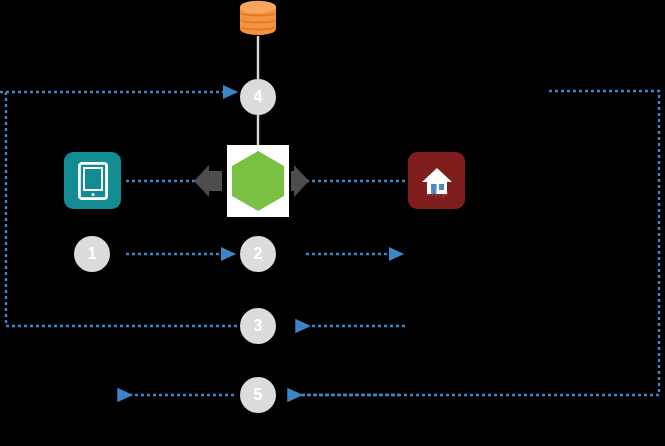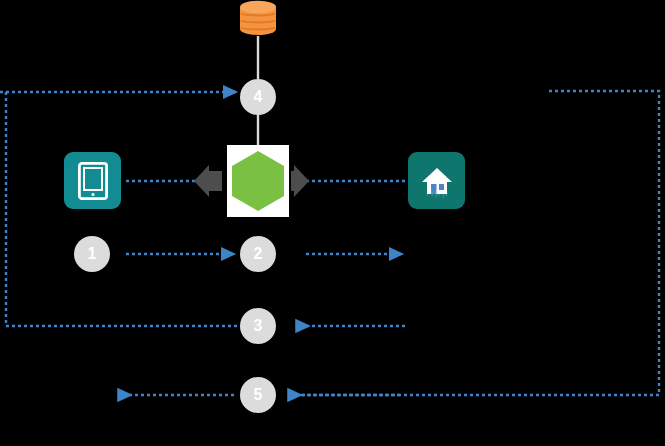--- a/index.html
+++ b/index.html
@@ -43,21 +43,21 @@
   
   .tile {
     width: 57px;
     height: 57px;
     border-radius: 9px;
     display: flex;
     align-items: center;
     justify-content: center;
   }
   .tile-device { background: #128c92; }
-  .tile-app    { background: #0f766e; }
+  .tile-app    { background: #7f1d1d; }
 
   
   .hex-card {
     width: 62px;
     height: 72px;
     background: #ffffff;
     display: flex;
     align-items: center;
     justify-content: center;
   }

